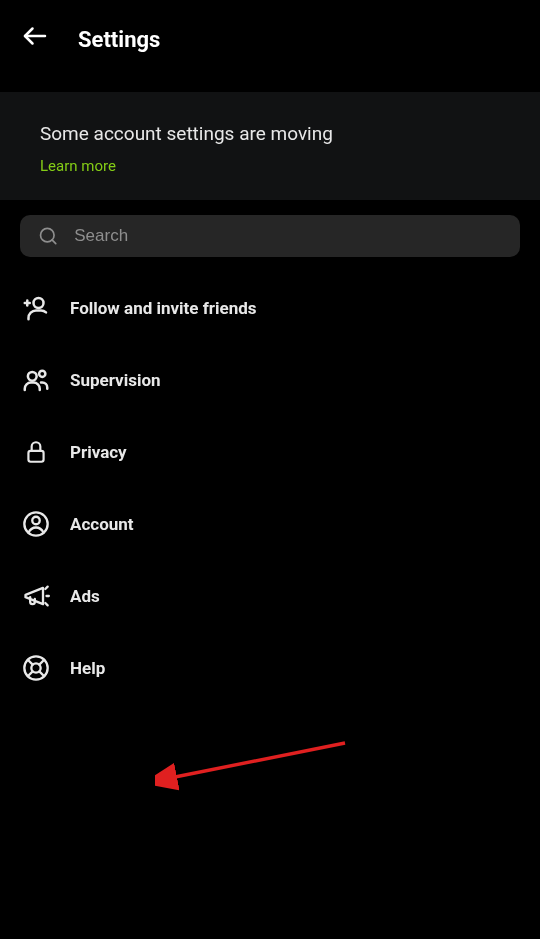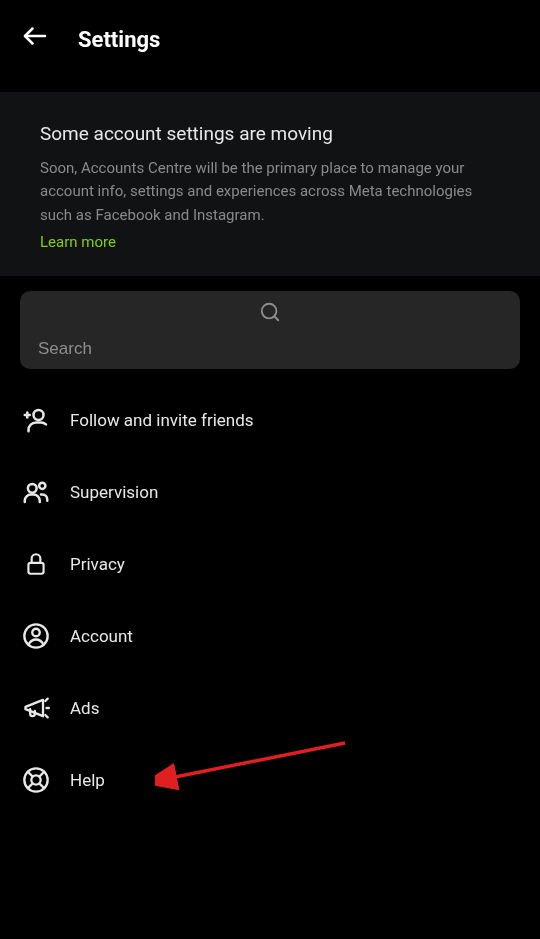--- a/index.html
+++ b/index.html
@@ -60,21 +60,20 @@
     .search-wrap {
       padding: 15px 20px;
     }
     .search-bar {
       background: #262626;
       border-radius: 10px;
       display: flex;
       align-items: center;
       padding: 10px 18px;
       gap: 16px;
-      flex-direction: column;
     }
     .search-input {
       background: transparent;
       border: none;
       outline: none;
       color: #fff;
       font-size: 17px;
       width: 100%;
     }
     .search-input::placeholder {
@@ -93,21 +92,21 @@
       width: 32px;
       height: 32px;
       display: flex;
       align-items: center;
       justify-content: center;
       flex-shrink: 0;
     }
     .menu-label {
       font-size: 17px;
       color: #e8e8e8;
-      font-weight: 400;
+      font-weight: 700;
     }
     .arrow-annotation {
       position: absolute;
       left: 155px;
       top: 738px;
       pointer-events: none;
     }
   </style>
 </head>
 <body>
@@ -117,21 +116,20 @@
     <svg width="30" height="30" viewBox="0 0 24 24" fill="none" stroke="#fff" stroke-width="2" stroke-linecap="round" stroke-linejoin="round">
       <line x1="20" y1="12" x2="4" y2="12"></line>
       <polyline points="10 18 4 12 10 6"></polyline>
     </svg>
   </div>
   <div class="header-title">Settings</div>
 </div>
 
 <div class="banner">
   <div class="banner-title">Some account settings are moving</div>
-  <div class="banner-desc">Soon, Accounts Centre will be the primary place to manage your account info, settings and experiences across Meta technologies such as Facebook and Instagram.</div>
   <div class="banner-link">Learn more</div>
 </div>
 
 <div class="search-wrap">
   <div class="search-bar">
     <svg width="22" height="22" viewBox="0 0 24 24" fill="none" stroke="#8e8e8e" stroke-width="2" stroke-linecap="round" stroke-linejoin="round">
       <circle cx="11" cy="11" r="8"></circle>
       <line x1="21" y1="21" x2="16.65" y2="16.65"></line>
     </svg>
     <input class="search-input" placeholder="Search" style="">

